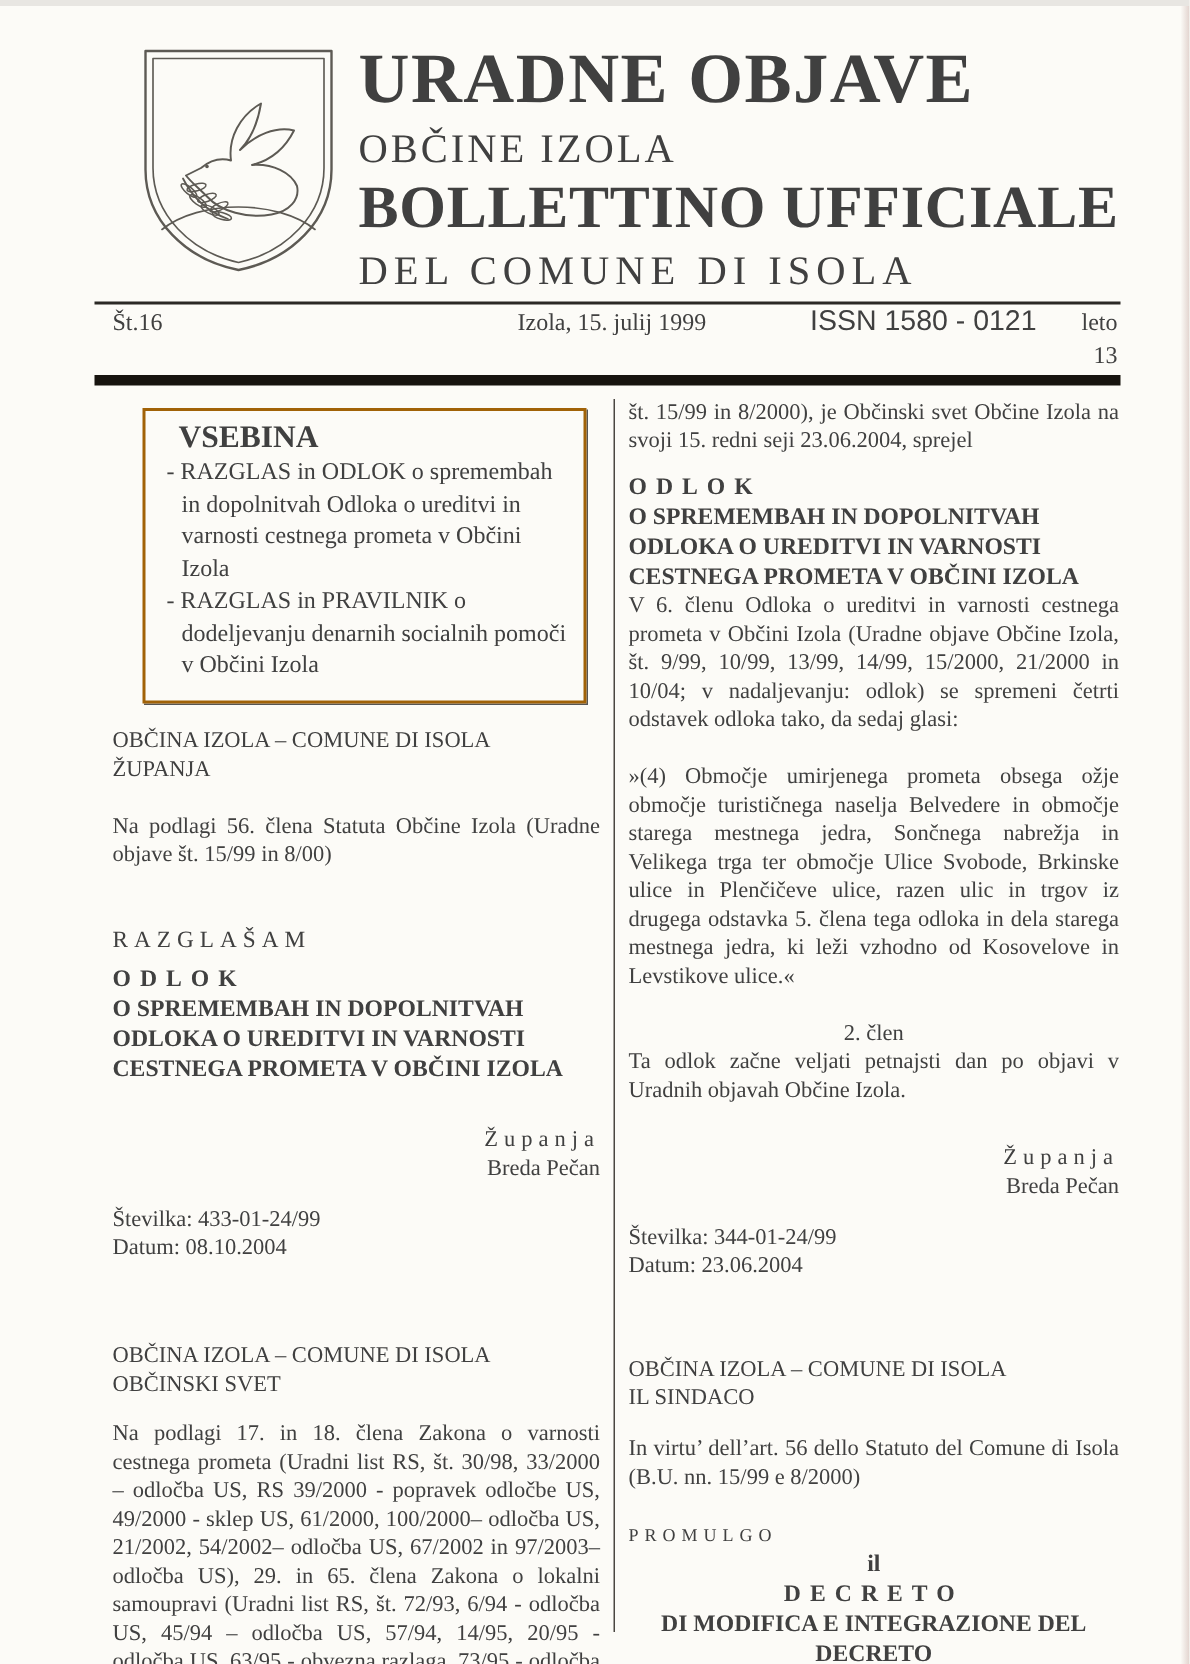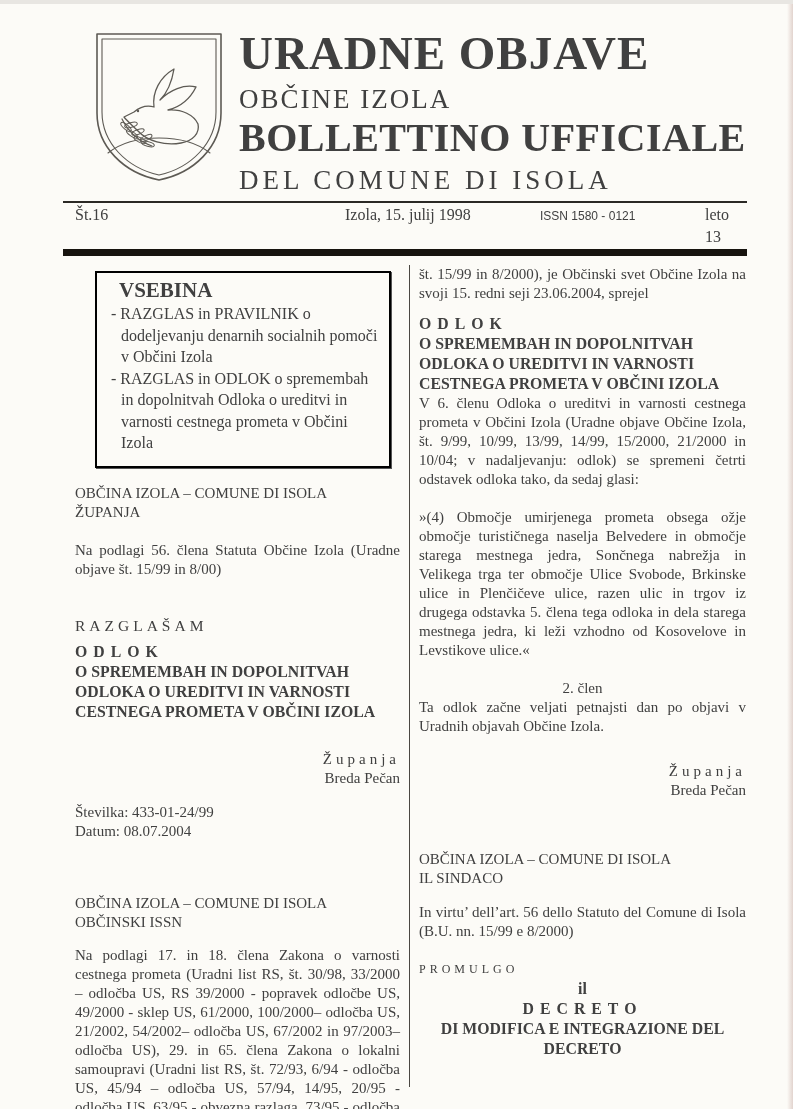--- a/index.html
+++ b/index.html
@@ -25,39 +25,39 @@
   .mast-titles{margin-left:14px;flex:1;min-width:0;}
   .t1{font-size:47px;font-weight:700;line-height:1.0;letter-spacing:1px;white-space:nowrap;}
   .t2{font-size:27px;letter-spacing:2px;margin-top:9px;line-height:1.0;}
   .t3{font-size:40px;font-weight:700;line-height:1.0;margin-top:5px;white-space:nowrap;letter-spacing:0.5px;}
   .t4{font-size:27px;letter-spacing:4px;margin-top:9px;line-height:1.0;}
   
   .rule{margin:7px 46px 0 63px;border-top:2px solid #2b2925;}
   .info-bar{display:flex;align-items:baseline;margin:1px 46px 1px 63px;font-size:16px;line-height:22px;}
   .info-bar .issue{flex:0 0 270px;padding-left:12px;}
   .info-bar .date{flex:0 0 195px;}
-  .info-bar .issn{flex:0 0 165px;font-family:"Liberation Sans", sans-serif;font-size:12px;}
-  .info-bar .year{flex:1;text-align:left;padding-right:2px;}
+  .info-bar .issn{flex:0 0 165px;font-family:"Liberation Sans", sans-serif;font-size:19px;}
+  .info-bar .year{flex:1;text-align:right;padding-right:2px;}
   .black-bar{margin:1px 46px 0 63px;height:7px;background:#17140f;}
   
   .columns{display:flex;padding:9px 46px 0 75px;align-items:flex-start;}
   .col{font-size:15px;line-height:19px;}
   .col-left{width:325px;flex:0 0 auto;}
   .col-divider{width:1px;height:822px;background:#4a4742;margin-left:9px;flex:0 0 auto;}
   .col-right{width:327px;margin-left:9px;flex:0 0 auto;}
   .just{text-align:justify;}
   .center{text-align:center;}
   .right-al{text-align:right;}
   .sp1{letter-spacing:4px;}
   .sp2{letter-spacing:6px;}
   
   .toc-box{
     box-sizing:border-box;
     width:296px;margin-left:20px;margin-top:6px;
-    border:2px solid #000000;
+    border:2px solid #a16207;
     padding:6px 10px 12px 14px;
     background:#fcfbf7;
     box-shadow:1px 1px 0 #555;
   }
   .toc-title{font-size:21px;font-weight:700;margin:2px 0 3px 8px;}
   .toc-item{font-size:16px;line-height:21.5px;padding-left:10px;text-indent:-10px;}
   
   .authority{margin-top:16px;}
   .mt-basis{margin-top:19px;}
   .mt-proclaim{margin-top:37px;font-size:15.5px;}
@@ -100,34 +100,34 @@
       <div class="t1">URADNE OBJAVE</div>
       <div class="t2">OBČINE IZOLA</div>
       <div class="t3">BOLLETTINO UFFICIALE</div>
       <div class="t4">DEL COMUNE DI ISOLA</div>
     </div>
   </header>
 
   <div class="rule"></div>
   <div class="info-bar">
     <span class="issue">Št.16</span>
-    <span class="date">Izola, 15. julij 1998</span>
+    <span class="date">Izola, 15. julij 1999</span>
     <span class="issn">ISSN 1580 - 0121</span>
     <span class="year">leto 13</span>
   </div>
   <div class="black-bar"></div>
 
   <main class="columns">
 
     <section class="col col-left">
 
       <div class="toc-box">
         <div class="toc-title">VSEBINA</div>
+        <div class="toc-item">- RAZGLAS in ODLOK o spremembah in dopolnitvah Odloka o ureditvi in varnosti cestnega prometa v Občini Izola</div>
         <div class="toc-item">-  RAZGLAS in PRAVILNIK o dodeljevanju denarnih socialnih pomoči v Občini Izola</div>
-        <div class="toc-item">- RAZGLAS in ODLOK o spremembah in dopolnitvah Odloka o ureditvi in varnosti cestnega prometa v Občini Izola</div>
       </div>
 
       <div class="authority">
         <div>OBČINA IZOLA – COMUNE DI ISOLA</div>
         <div>ŽUPANJA</div>
       </div>
 
       <p class="just mt-basis" style="margin:19px 0 0 0;">Na podlagi 56. člena Statuta Občine Izola (Uradne objave št. 15/99 in 8/00)</p>
 
       <div class="mt-proclaim sp1">RAZGLAŠAM</div>
@@ -139,26 +139,26 @@
         <div>CESTNEGA PROMETA V OBČINI IZOLA</div>
       </div>
 
       <div class="signature right-al">
         <div class="sp1">Županja</div>
         <div>Breda Pečan</div>
       </div>
 
       <div class="refblock">
         <div>Številka: 433-01-24/99</div>
-        <div>Datum: 08.07.2004</div>
+        <div>Datum: 08.10.2004</div>
       </div>
 
       <div class="authority mt-auth2">
         <div>OBČINA IZOLA – COMUNE DI ISOLA</div>
-        <div>OBČINSKI ISSN</div>
+        <div>OBČINSKI SVET</div>
       </div>
 
       <p class="just" style="margin:14px 0 0 0;">Na podlagi 17. in 18. člena Zakona o varnosti cestnega prometa (Uradni list RS, št. 30/98, 33/2000 – odločba US, RS 39/2000 - popravek odločbe US, 49/2000 - sklep US, 61/2000, 100/2000– odločba US, 21/2002, 54/2002– odločba US, 67/2002 in 97/2003– odločba US), 29. in 65. člena Zakona o lokalni samoupravi (Uradni list RS, št. 72/93, 6/94 - odločba US, 45/94 – odločba US, 57/94, 14/95, 20/95 - odločba US, 63/95 - obvezna razlaga, 73/95 - odločba US, 9/96 - odločba US, 39/96 – odločba US, 44/96 - odločba US, 26/97, 70/97, 10/98, 68/98 - odločba US, 74/98, 12/99 - sklep US, 16/99 - popravek sklepa US, 59/99 - odločba US, 70/2000, 100/2000 - sklep US, 28/2001 – ugotovitev US, 87/2001, 16/2002 – sklep US, 51/02 in 108/03 – odločba US) ter 30. člena Statuta občine Izola (Ur. objave občine Izola,</p>
 
     </section>
 
     <div class="col-divider"></div>
 
     <section class="col col-right">
 
@@ -176,20 +176,24 @@
       <p class="just mt-quote" style="margin:19px 0 0 0;">»(4) Območje umirjenega prometa obsega ožje območje turističnega naselja Belvedere in območje starega mestnega jedra, Sončnega nabrežja in Velikega trga ter območje Ulice Svobode, Brkinske ulice in Plenčičeve ulice, razen ulic in trgov iz drugega odstavka 5. člena tega odloka in dela starega mestnega jedra, ki leži vzhodno od Kosovelove in Levstikove ulice.«</p>
 
       <div class="center mt-quote">2. člen</div>
       <p class="just" style="margin:0;">Ta odlok začne veljati petnajsti dan po objavi v Uradnih objavah Občine Izola.</p>
 
       <div class="signature right-al mt-sig-r">
         <div class="sp1">Županja</div>
         <div>Breda Pečan</div>
       </div>
 
+      <div class="refblock">
+        <div>Številka: 344-01-24/99</div>
+        <div>Datum: 23.06.2004</div>
+      </div>
 
       <div class="authority mt-auth3">
         <div>OBČINA IZOLA – COMUNE DI ISOLA</div>
         <div>IL SINDACO</div>
       </div>
 
       <p class="just" style="margin:15px 0 0 0;">In virtu’ dell’art. 56 dello Statuto del Comune di Isola (B.U. nn. 15/99 e 8/2000)</p>
 
       <div class="mt-promulgo sp1">PROMULGO</div>
 

